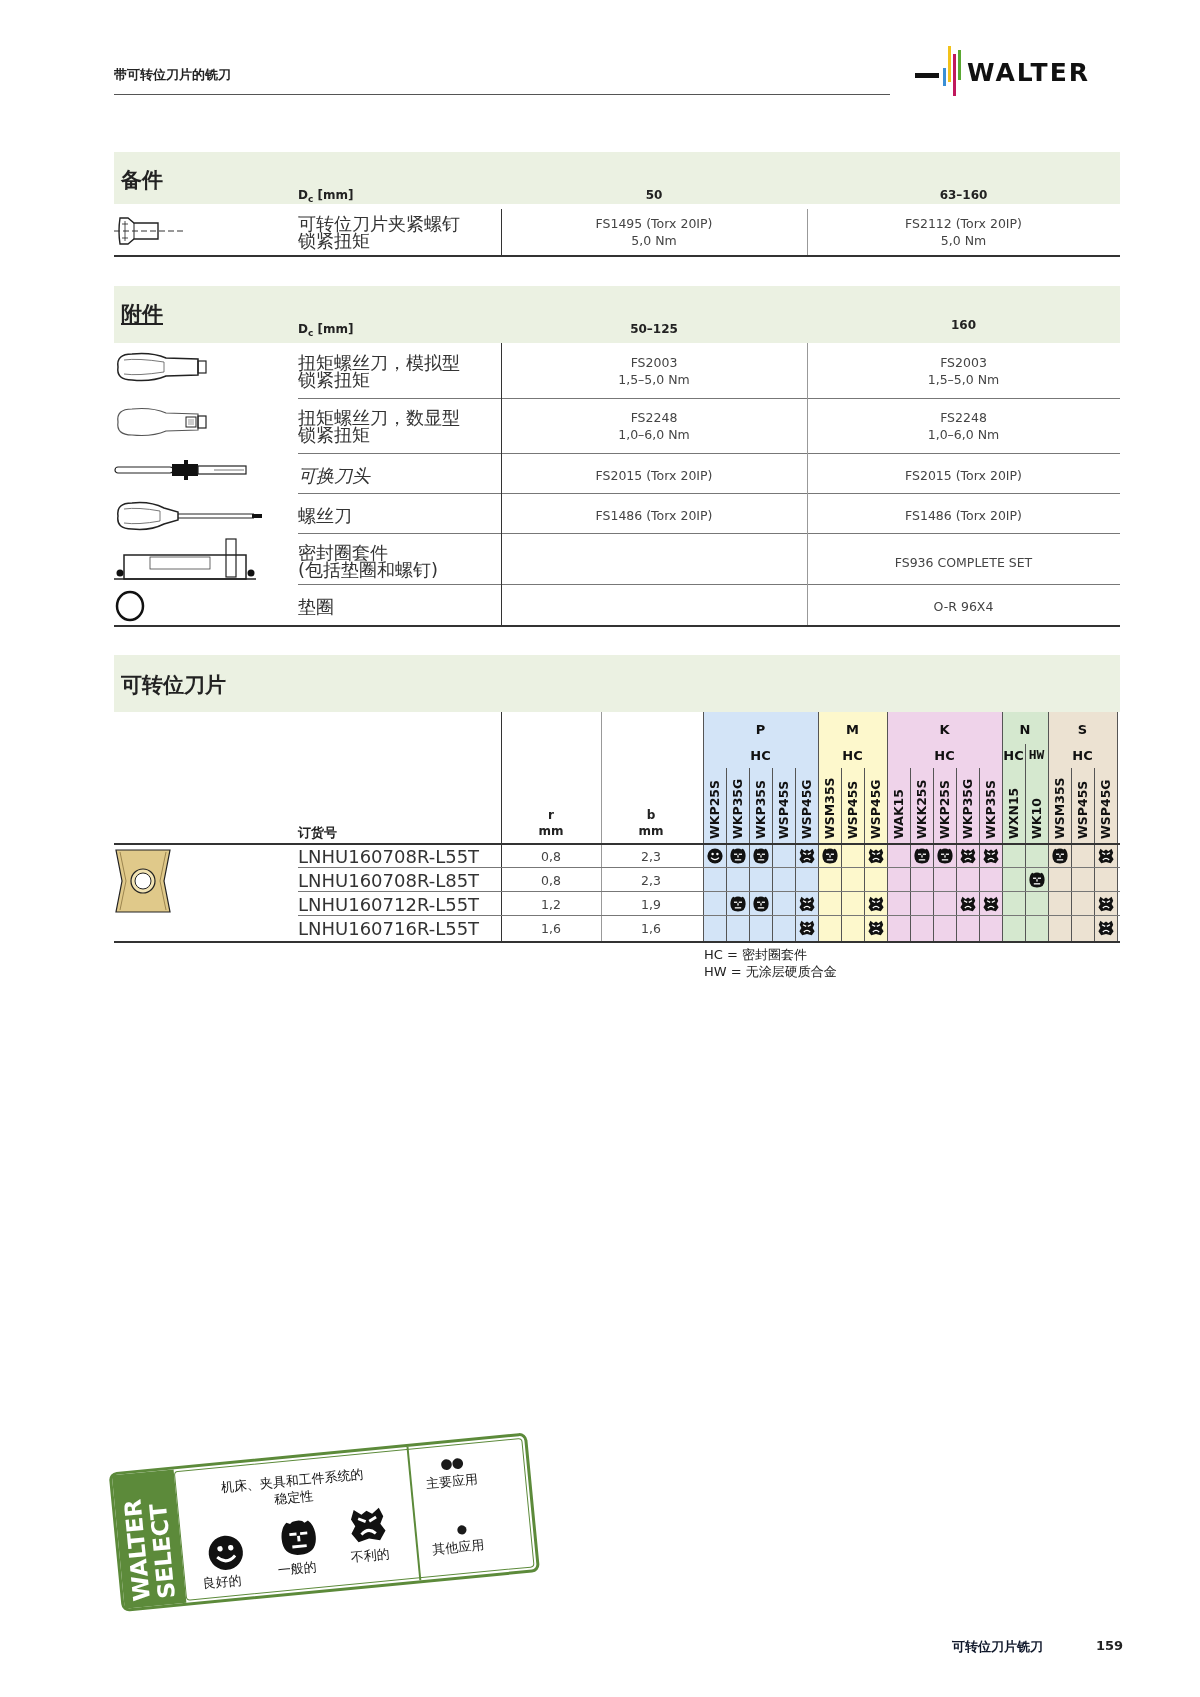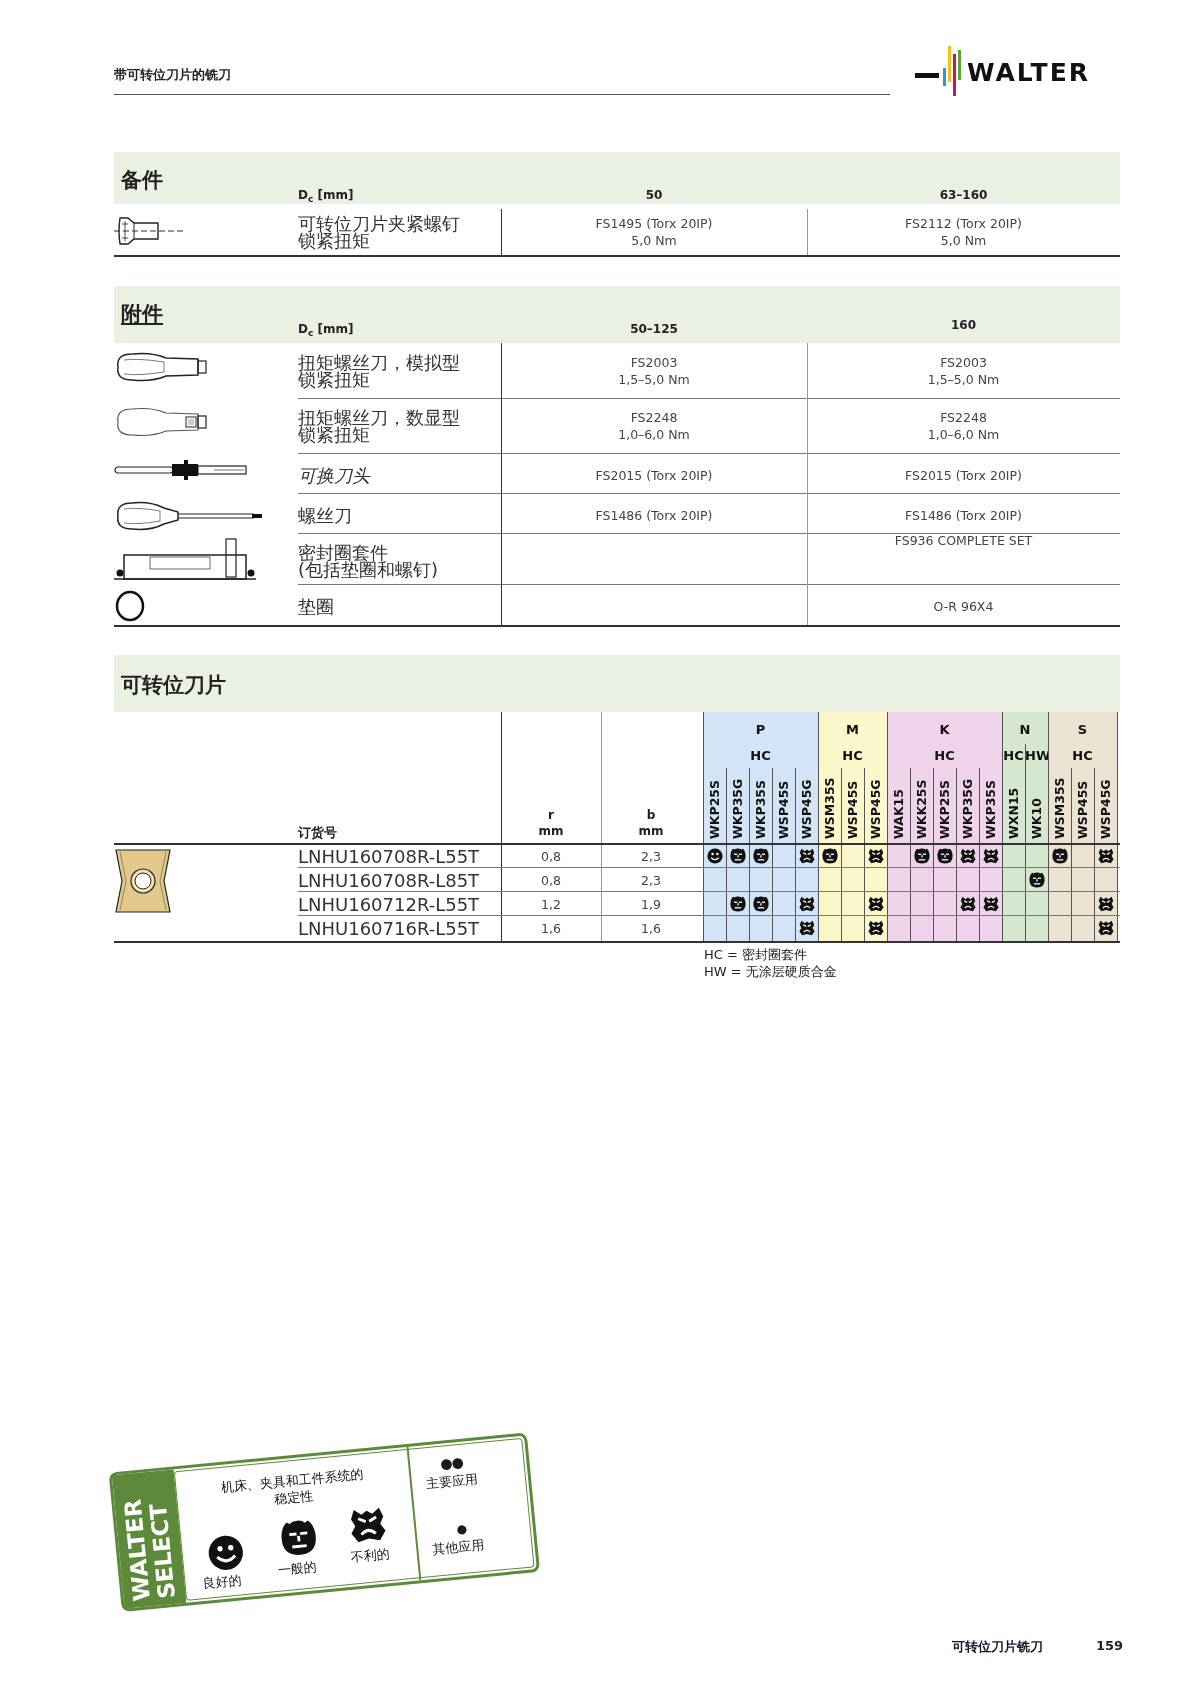--- a/index.html
+++ b/index.html
@@ -157,21 +157,21 @@
   <svg class="icon" style="left:114px;top:537px;" width="150" height="46" viewBox="0 0 150 46">
     <rect x="10" y="18" width="122" height="24" fill="none" stroke="#222" stroke-width="1.5"></rect>
     <rect x="36" y="20" width="60" height="12" fill="none" stroke="#444" stroke-width="0.8"></rect>
     <rect x="112" y="2" width="10" height="38" fill="none" stroke="#222" stroke-width="1.2"></rect>
     <line x1="0" y1="42" x2="142" y2="42" stroke="#222" stroke-width="1.5"></line>
     <circle cx="6" cy="36" r="3.5" fill="#111"></circle>
     <circle cx="137" cy="36" r="3.5" fill="#111"></circle>
   </svg>
   <div class="cell-text" style="left:298px;top:544px;">密封圈套件</div>
   <div class="cell-text" style="left:298px;top:561px;">(包括垫圈和螺钉)</div>
-  <div class="cell-center" style="left:807px;width:313px;top:532px;">FS936 COMPLETE SET</div>
+  <div class="cell-center" style="left:807px;width:313px;top:554px;">FS936 COMPLETE SET</div>
   <div class="rule-thin" style="left:298px;top:584px;width:822px;"></div>
 
   <svg class="icon" style="left:114px;top:589px;" width="34" height="34" viewBox="0 0 34 34">
     <ellipse cx="16" cy="17" rx="13" ry="14" fill="none" stroke="#111" stroke-width="2.5"></ellipse>
   </svg>
   <div class="cell-text" style="left:298px;top:598px;">垫圈</div>
   <div class="cell-center" style="left:807px;width:313px;top:598px;">O-R 96X4</div>
 
   <div class="vline" style="left:501px;top:343px;height:283px;"></div>
   <div class="vline thin" style="left:807px;top:343px;height:283px;"></div>
@@ -336,21 +336,21 @@
         </svg></div>
       <div class="face" style="left: 983px; top: 896px;"><svg viewBox="0 0 20 20" width="16" height="16">
           <path d="M3 1 L7 4 L10 2 L13 4 L17 1 L19 6 L17 10 L19.5 14 L16 19 L10 17.5 L4 19 L0.5 14 L3 10 L1 6 Z" fill="#111"></path>
           <path d="M5 6 L9 8" stroke="#fff" stroke-width="1.6"></path>
           <path d="M15 6 L11 8" stroke="#fff" stroke-width="1.6"></path>
           <path d="M6 15 Q10 11 14 15" fill="none" stroke="#fff" stroke-width="1.6"></path>
         </svg></div>
       <div class="grid-col" style="left: 1002px; top: 712px; width: 46px; height: 229px; background: rgb(213, 232, 207); border-left: 1px solid rgb(85, 85, 85);"></div>
       <div class="group-letter" style="left: 1002px; width: 46px; top: 722px;">N</div>
       <div class="sub-label" style="left: 1002px; width: 23px; top: 748px;">HC</div>
-      <div class="sub-label" style="left: 1025px; width: 23px; top: 748px;">HW</div>
+      <div class="sub-label" style="left: 1025px; width: 23px; top: 748px; font-family: Liberation Mono, monospace;">HW</div>
       <div class="grade-label" style="left: 1006px; top: 772px; height: 67px; text-align: left;">WXN15</div>
       <div class="vline" style="left: 1025px; top: 744px; height: 197px; background: rgb(85, 85, 85);"></div>
       <div class="grade-label" style="left: 1029px; top: 772px; height: 67px; text-align: left;">WK10</div>
       <div class="face" style="left: 1029px; top: 872px;"><svg viewBox="0 0 20 20" width="16" height="16">
           <path d="M10 0.5 Q13 0.5 14 2 L16 1 Q19.5 4 19.5 10 Q19.5 19.5 10 19.5 Q0.5 19.5 0.5 10 Q0.5 4 4 1 L6 2 Q7 0.5 10 0.5 Z" fill="#111"></path>
           <rect x="5" y="7" width="4" height="1.6" fill="#fff"></rect>
           <rect x="11" y="7" width="4" height="1.6" fill="#fff"></rect>
           <rect x="9.2" y="9" width="1.6" height="3" fill="#fff"></rect>
           <rect x="6" y="14" width="8" height="1.6" fill="#fff"></rect>
         </svg></div>

